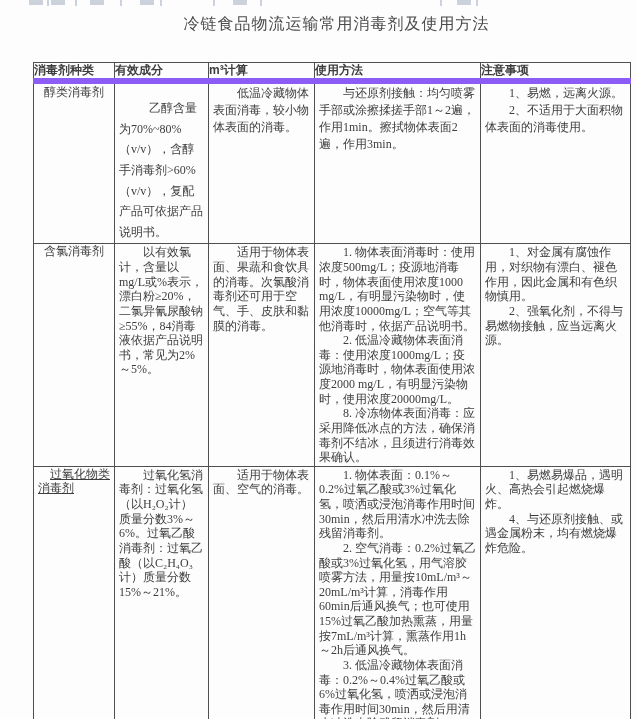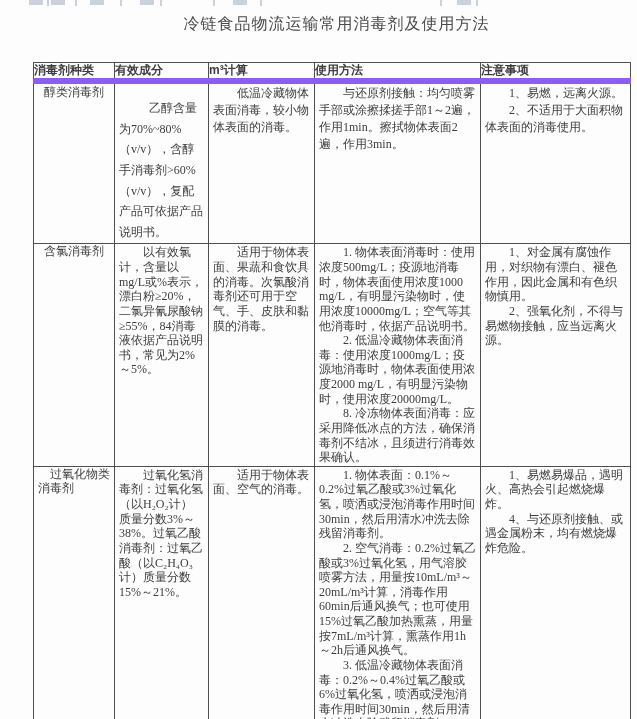--- a/index.html
+++ b/index.html
@@ -40,21 +40,21 @@
   }
   tr.r1{height:154px;}
   tr.r2{height:204px;}
   td p{margin:0;text-indent:2em;line-height:1.22;}
   
   tr.r1 td p{line-height:1.42;}
   tr.r1 td.loose p{line-height:1.72;text-indent:2.5em;padding-top:13px;}
   td.type-cell{text-align:center;padding-top:0;}
   td.type-cell p{text-indent:0;}
   td.type-cell.type-left{text-align:left;}
-  td.type-cell.type-left p{text-indent:1em;}
+  td.type-cell.type-left p{text-indent:1em;text-decoration:underline;}
 </style>
 </head>
 <body>
 
 <div class="page">
 
   <span class="remnant sq" style="left:29px"></span>
   <span class="remnant ln" style="left:47px"></span>
   <span class="remnant sq" style="left:51px"></span>
   <span class="remnant ln" style="left:75px"></span>
@@ -127,21 +127,21 @@
           <p>1、对金属有腐蚀作用，对织物有漂白、褪色作用，因此金属和有色织物慎用。</p>
           <p>2、强氧化剂，不得与易燃物接触，应当远离火源。</p>
         </td>
       </tr>
 
       <tr class="r3">
         <td class="type-cell type-left">
           <p>过氧化物类消毒剂</p>
         </td>
         <td>
-          <p>过氧化氢消毒剂：过氧化氢（以H₂O₂计）质量分数3%～38%。过氧乙酸消毒剂：过氧乙酸（以C₂H₄O₃计）质量分数15%～21%。</p>
+          <p>过氧化氢消毒剂：过氧化氢（以H₂O₂计）质量分数3%～6%。过氧乙酸消毒剂：过氧乙酸（以C₂H₄O₃计）质量分数15%～21%。</p>
         </td>
         <td>
           <p>适用于物体表面、空气的消毒。</p>
         </td>
         <td>
           <p>1. 物体表面：0.1%～0.2%过氧乙酸或3%过氧化氢，喷洒或浸泡消毒作用时间30min，然后用清水冲洗去除残留消毒剂。</p>
           <p>2. 空气消毒：0.2%过氧乙酸或3%过氧化氢，用气溶胶喷雾方法，用量按10mL/m³～20mL/m³计算，消毒作用60min后通风换气；也可使用15%过氧乙酸加热熏蒸，用量按7mL/m³计算，熏蒸作用1h～2h后通风换气。</p>
           <p>3. 低温冷藏物体表面消毒：0.2%～0.4%过氧乙酸或6%过氧化氢，喷洒或浸泡消毒作用时间30min，然后用清水冲洗去除残留消毒剂。</p>
 
         </td>

